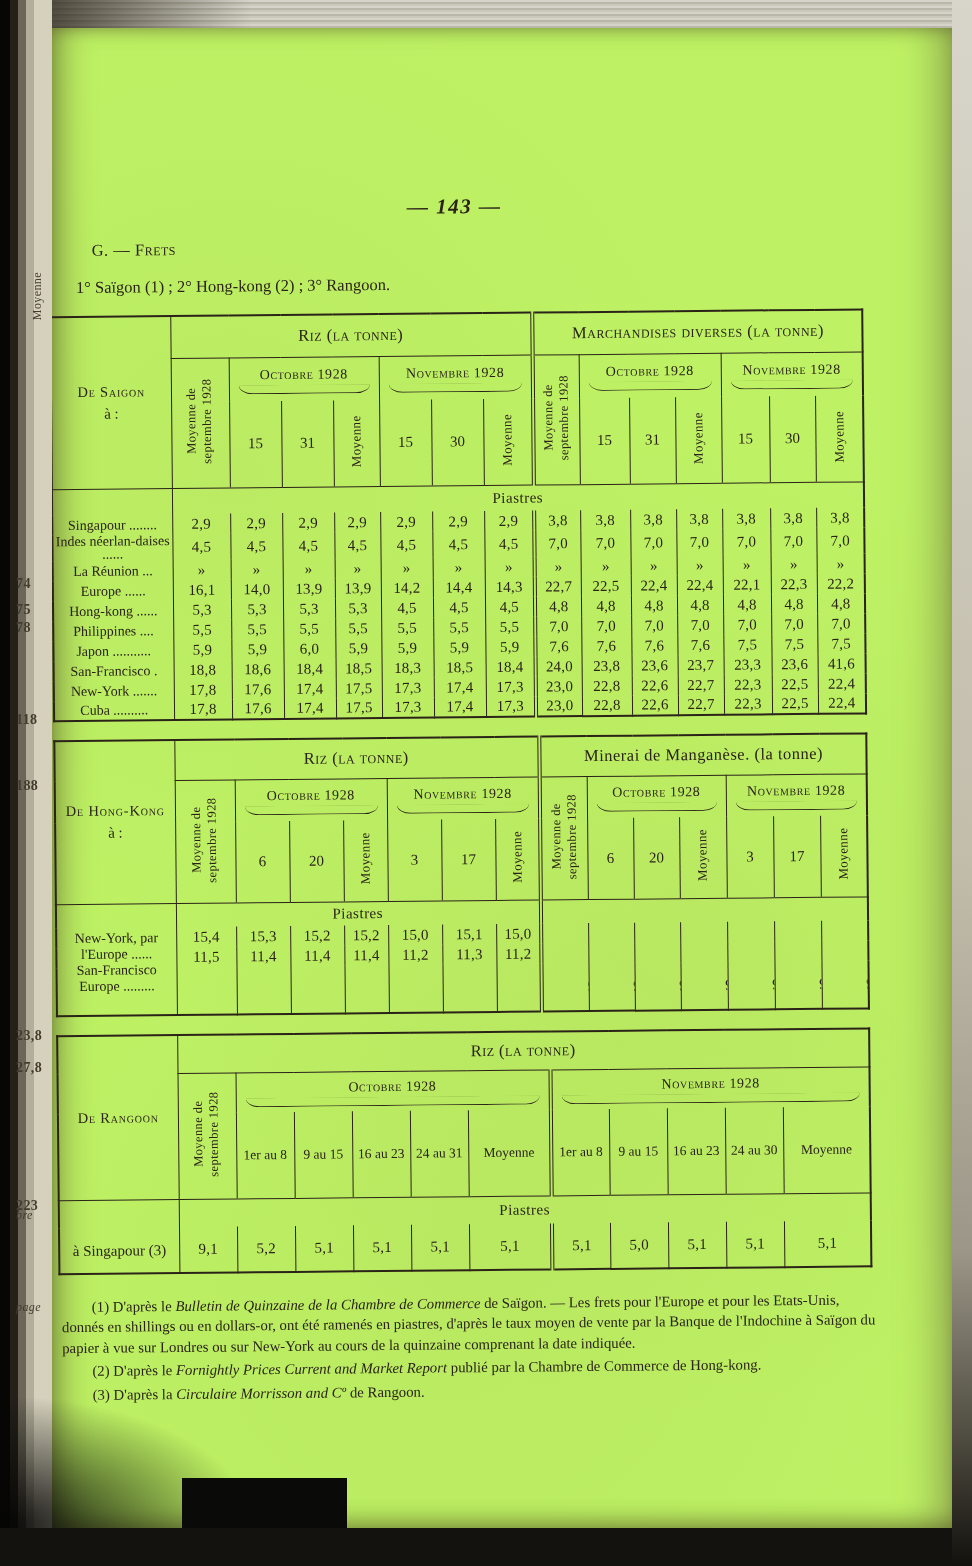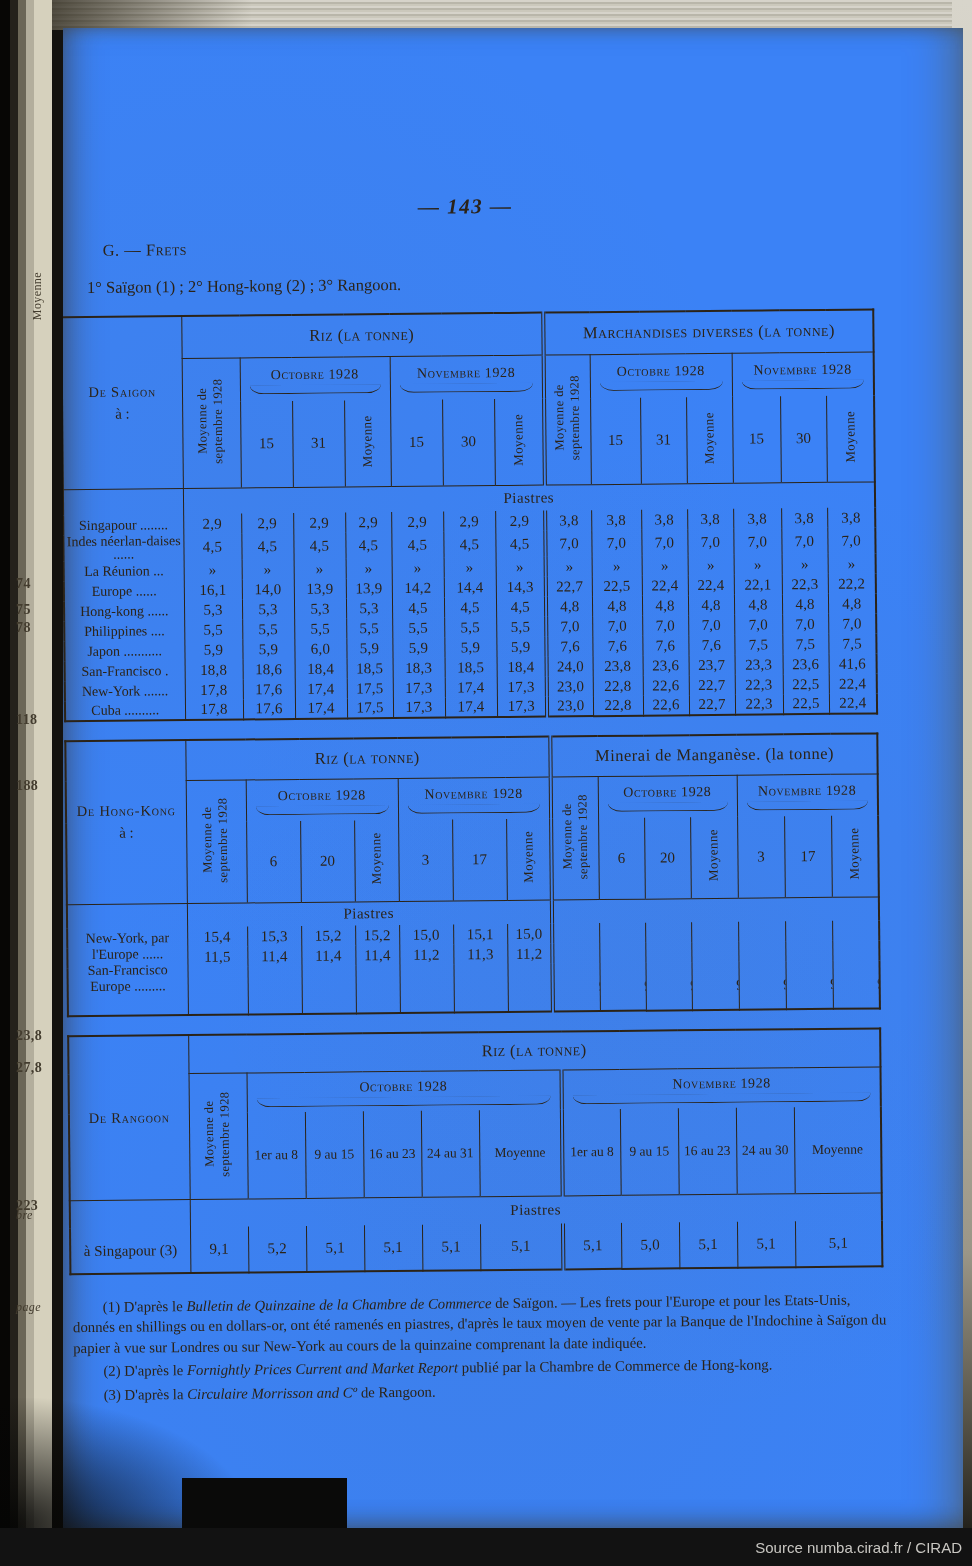--- a/index.html
+++ b/index.html
@@ -16,23 +16,23 @@
     background:linear-gradient(180deg,#d8d5cb 0,#c2bdab 55%,#9b9687 80%,#4d4a3f 92%,#12110d 100%); }
 
   
   .spine { position:absolute; left:0; top:0; width:52px; height:1528px;
     background:linear-gradient(90deg,#070605 0 10px,#24211b 10px 18px,#6b6657 18px 26px,#b3ae9c 26px 34px,#d6d1bd 34px 52px); }
   .frag { position:absolute; left:16px; color:#433c2e; font-size:14px; font-weight:700; letter-spacing:.4px; }
   .vfrag { writing-mode:vertical-rl; transform:rotate(180deg); font-weight:400; font-size:12px; left:30px; }
   .wfrag { font-weight:400; font-size:12px; font-style:italic; }
 
   
-  .page-main { position:absolute; left:52px; top:28px; width:900px; height:1500px; background:#3b82f6; overflow:hidden;
+  .page-main { position:absolute; left:52px; top:28px; width:900px; height:1500px; background:#bef264; overflow:hidden;
     box-shadow: inset 26px 0 34px -20px rgba(62,50,28,.55), inset -34px 0 44px -24px rgba(95,85,55,.55),
-                inset 0 -16px 22px -12px rgba(50,40,18,.45), inset 0 10px 14px -8px rgba(70,60,35,.35); margin-left: 11px; }
+                inset 0 -16px 22px -12px rgba(50,40,18,.45), inset 0 10px 14px -8px rgba(70,60,35,.35); }
   .texture { position:absolute; inset:0; pointer-events:none;
     background:radial-gradient(circle at 20% 30%, rgba(120,100,60,.05), transparent 40%),
                radial-gradient(circle at 70% 60%, rgba(120,100,60,.06), transparent 45%),
                radial-gradient(circle at 45% 85%, rgba(100,80,40,.05), transparent 40%); }
   .content { transform:rotate(-0.55deg); transform-origin:440px 720px; color:#2b2318; }
 
   .page-number { width:812px; margin:166px 0 0 3px; text-align:center; font-size:21px; font-weight:700; font-style:italic; letter-spacing:1.5px; }
   .section { margin:18px 0 0 46px; font-size:16.5px; letter-spacing:.5px; }
   .subtitle { margin:17px 0 0 30px; font-size:16.5px; }
   .sc { font-variant:small-caps; }
@@ -529,16 +529,13 @@
         <p><span>(1) D'après le </span><span class="it">Bulletin de Quinzaine de la Chambre de Commerce</span><span> de Saïgon. — Les frets pour l'Europe et pour les Etats-Unis, donnés en shillings ou en dollars-or, ont été ramenés en piastres, d'après le taux moyen de vente par la Banque de l'Indochine à Saïgon du papier à vue sur Londres ou sur New-York au cours de la quinzaine comprenant la date indiquée.</span></p>
         <p><span>(2) D'après le </span><span class="it">Fornightly Prices Current and Market Report</span><span> publié par la Chambre de Commerce de Hong-kong.</span></p>
         <p><span>(3) D'après la </span><span class="it">Circulaire Morrisson and Cº</span><span> de Rangoon.</span></p>
       </div>
 
     </div>
   </div>
 
   <div class="corner-shadow"></div>
   <div class="notch"></div>
-  <div class="bottom-bar">
-    <span>Source numba.cirad.fr / CIRAD</span>
-  </div>
 </div>
 
 </body></html>

